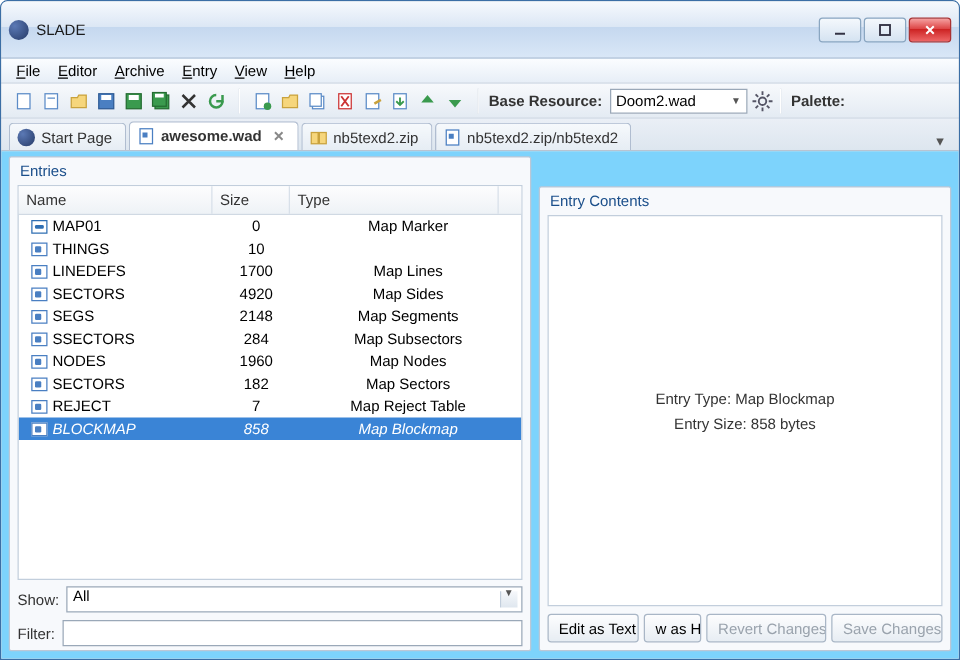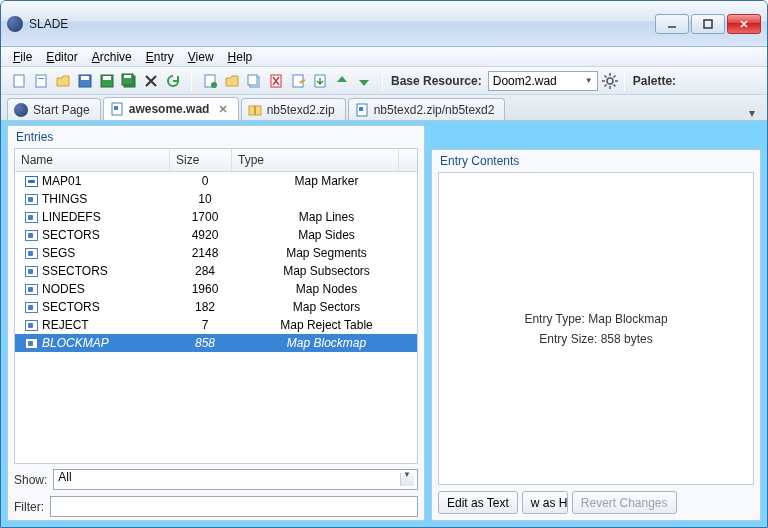--- a/index.html
+++ b/index.html
@@ -379,17 +379,18 @@
     <div class="panel right">
       <div class="panel-title">Entry Contents</div>
       <div class="rcontent">
         <div>Entry Type: Map Blockmap</div>
         <div>Entry Size: 858 bytes</div>
       </div>
       <div class="rbtns">
         <div class="btn">Edit as Text</div>
         <div class="btn narrow">w as H</div>
         <div class="btn dis">Revert Changes</div>
+        <div class="btn dis">Save Changes</div>
       </div>
     </div>
 
   </div>
 </div>
 
 </body></html>

